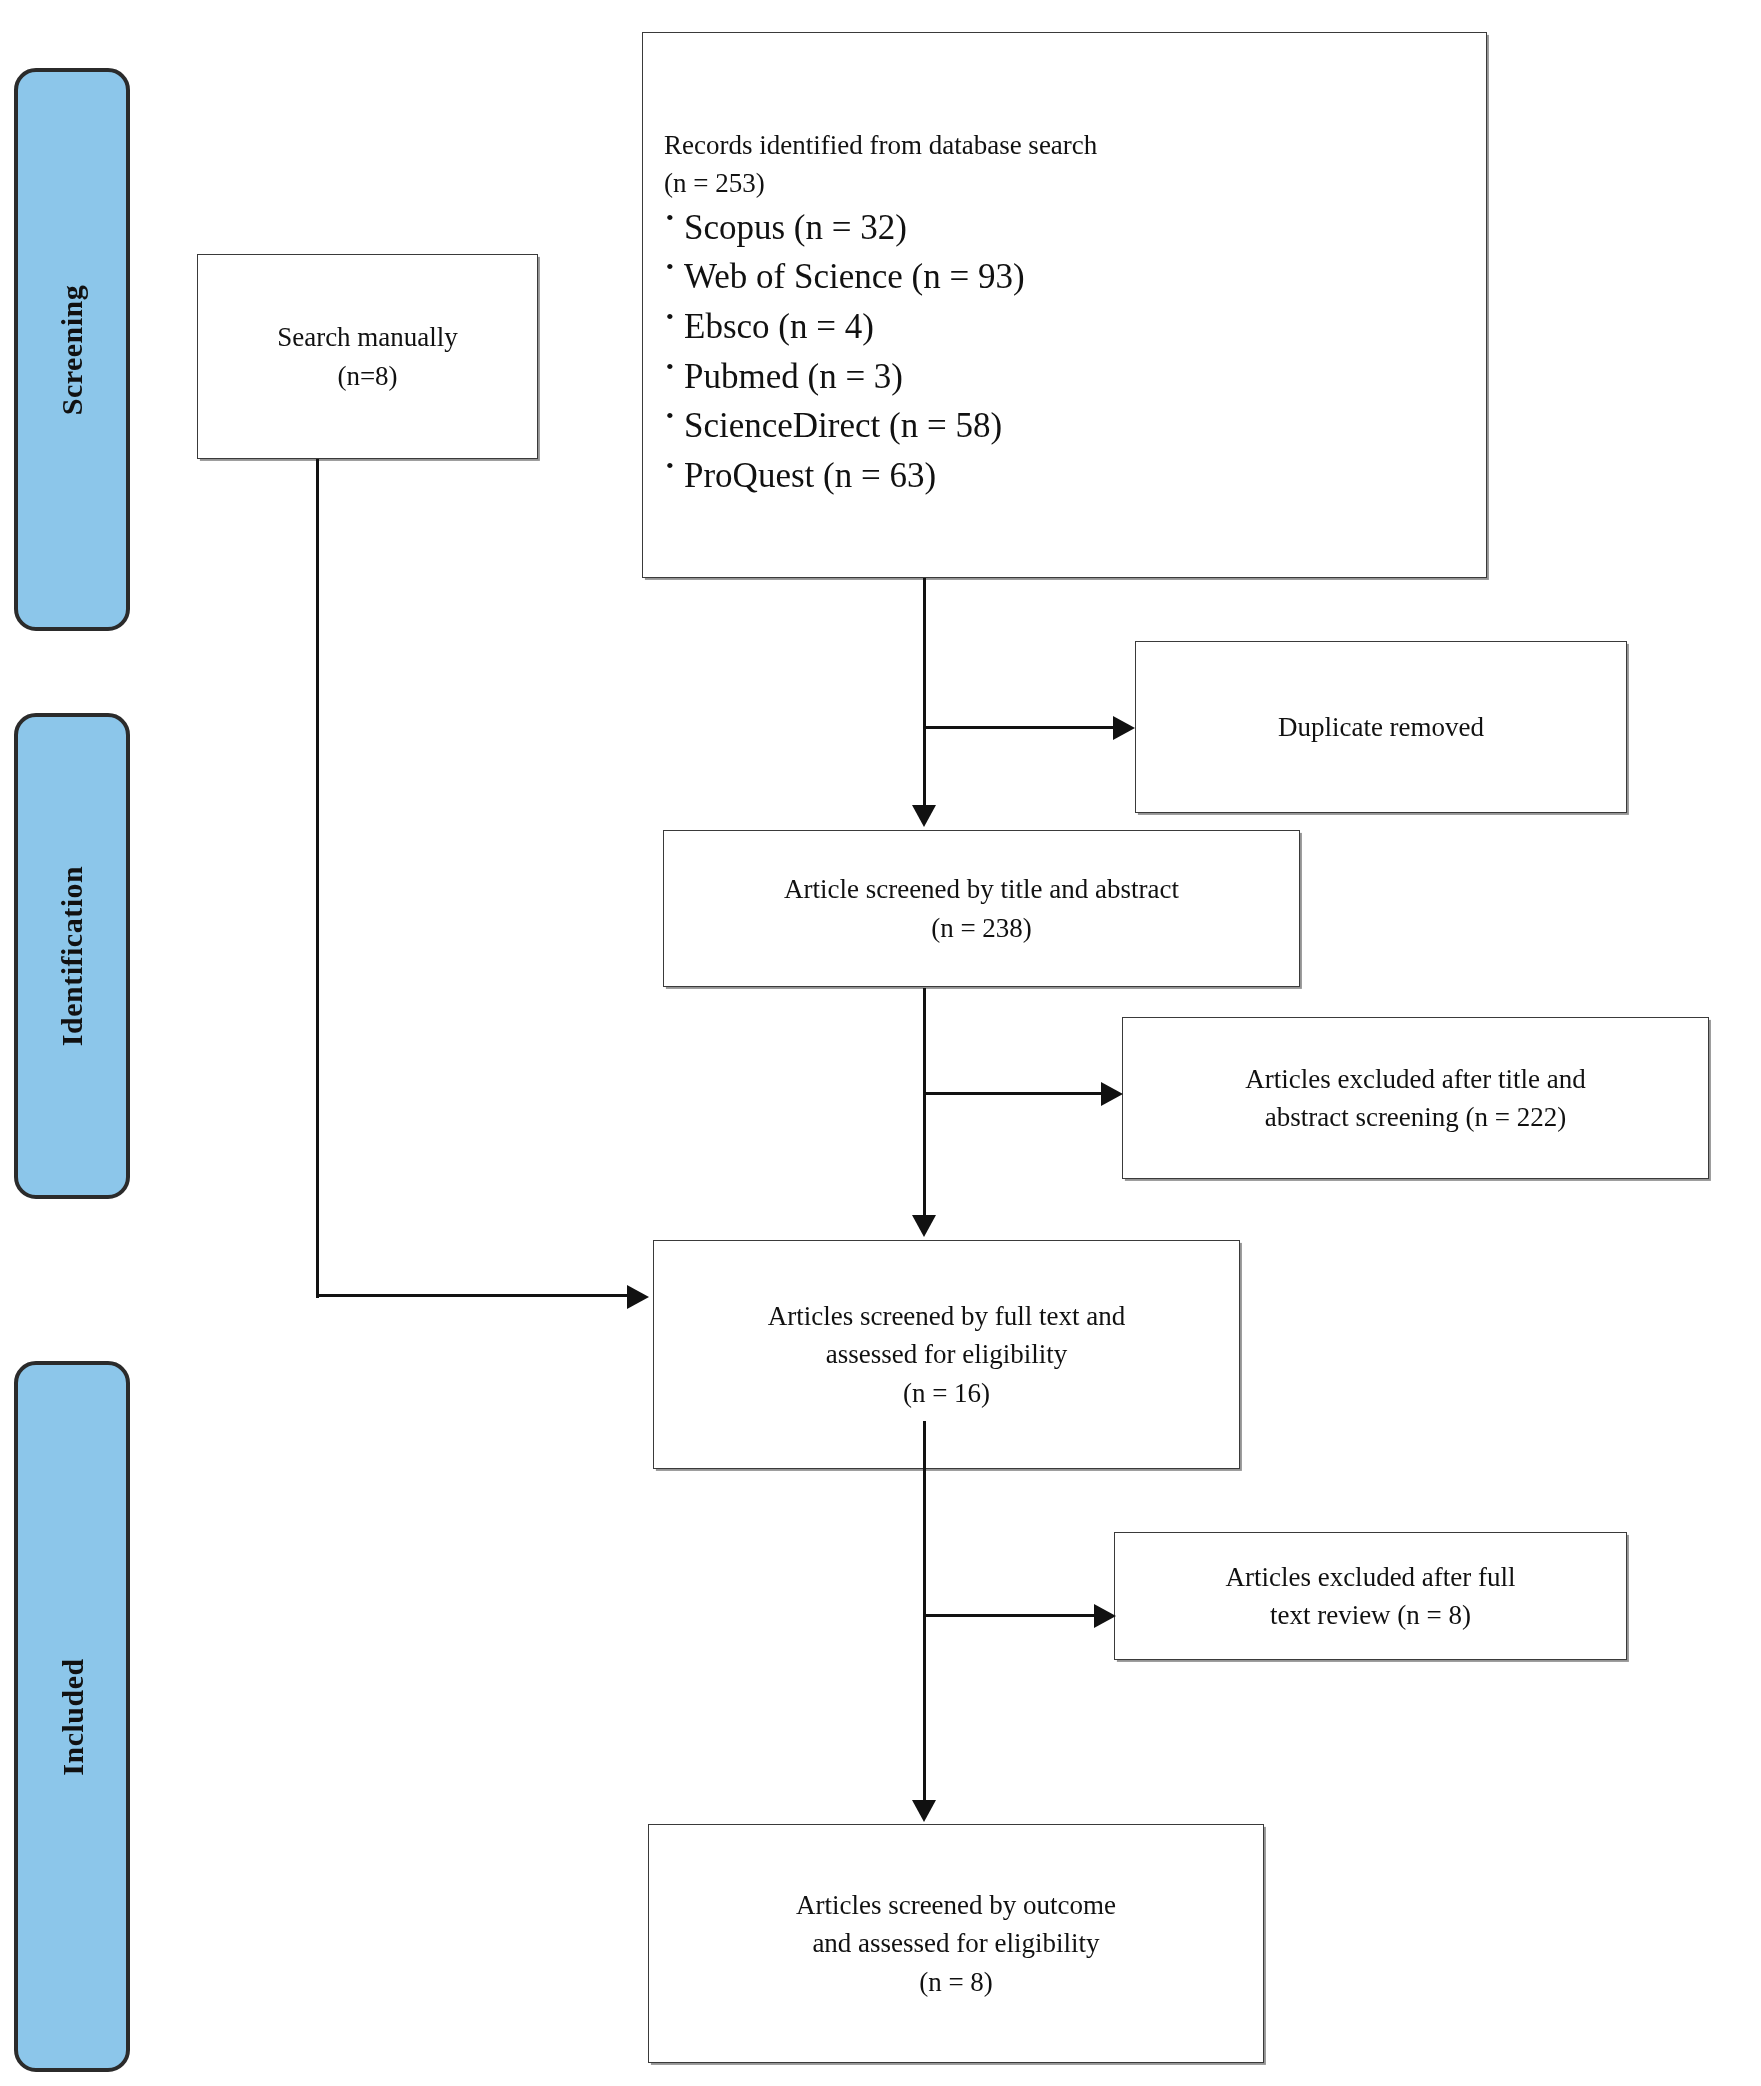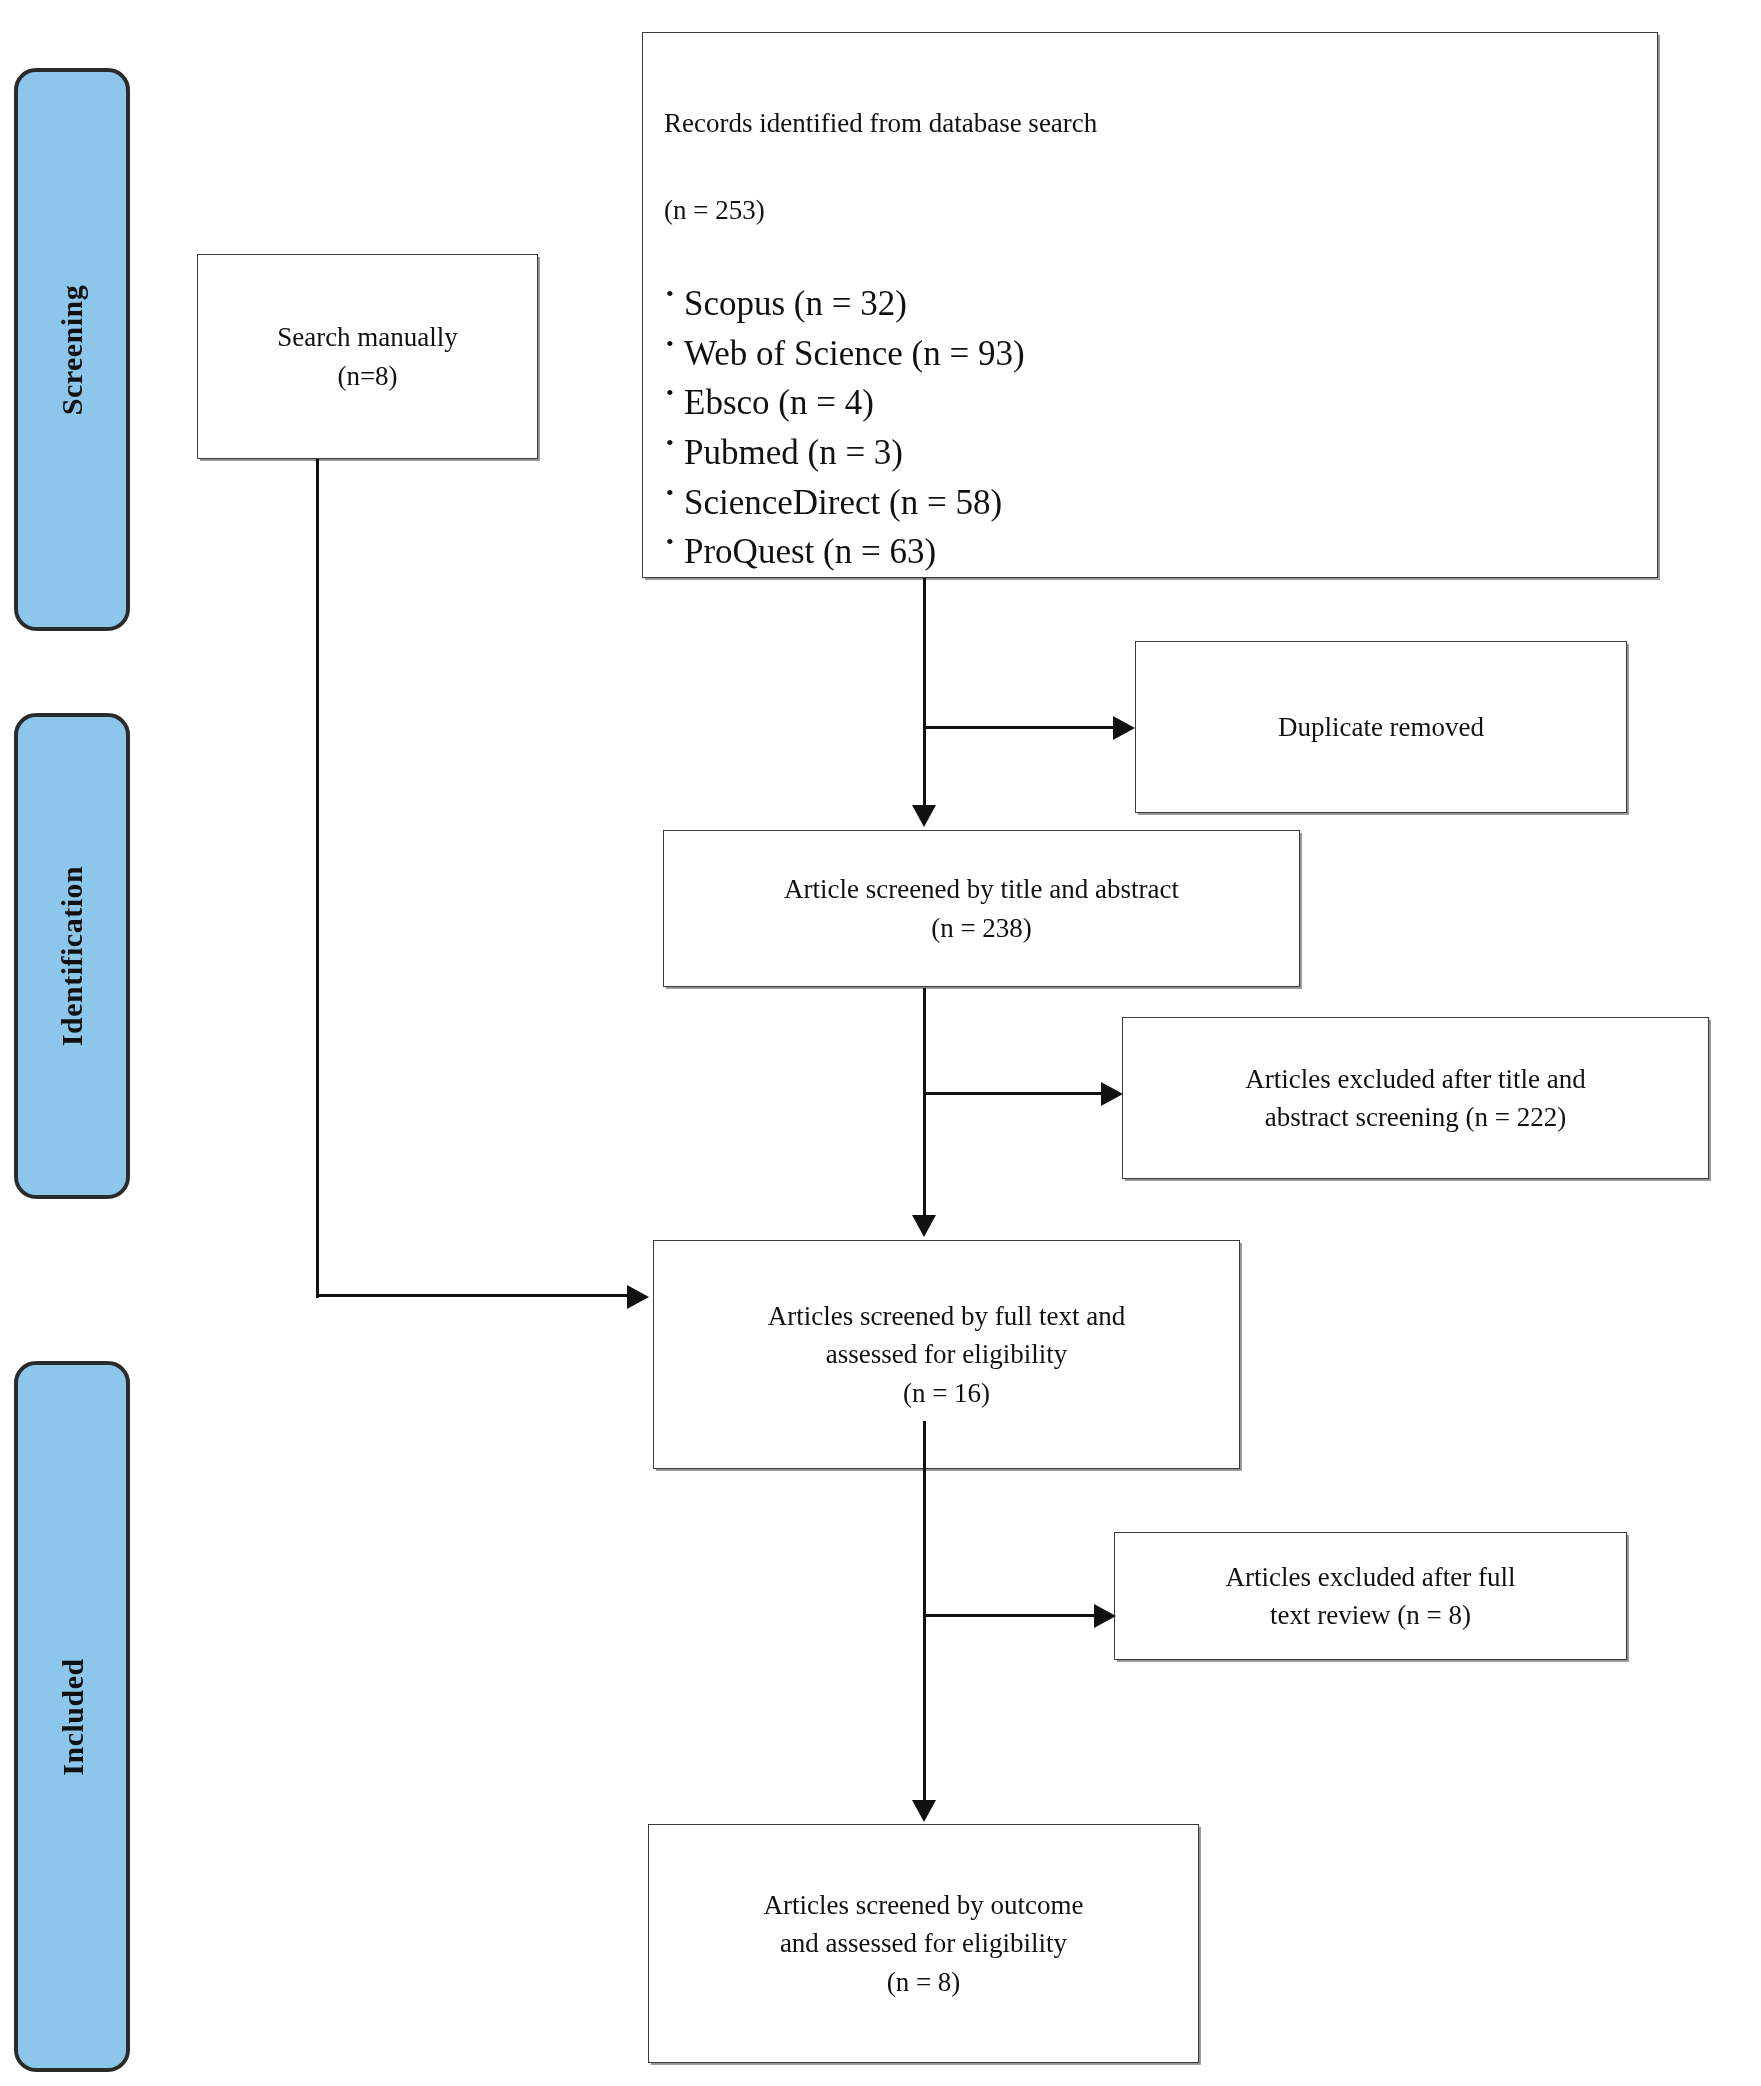--- a/index.html
+++ b/index.html
@@ -115,21 +115,21 @@
   </div>
 
   <div class="phase" style="left:14.3px; top:713px; width:116px; height:486px;">
     <span class="phase-label">Identification</span>
   </div>
 
   <div class="phase" style="left:14.3px; top:1361px; width:116px; height:711px;">
     <span class="phase-label">Included</span>
   </div>
 
-  <div class="box left" style="left:642px; top:32px; width:1016px; height:546px; justify-content:space-between; padding-top:71px;">
+  <div class="box left" style="left:642px; top:32px; width:845px; height:546px; justify-content:flex-start; padding-top:93px;">
     <div class="line">Records identified from database search</div>
     <div class="line">(n = 253)</div>
     <ul class="bullets">
       <li>Scopus (n = 32)</li>
       <li>Web of Science (n = 93)</li>
       <li>Ebsco (n = 4)</li>
       <li>Pubmed (n = 3)</li>
       <li>ScienceDirect (n = 58)</li>
       <li>ProQuest (n = 63)</li>
     </ul>
@@ -158,21 +158,21 @@
     <div class="line">Articles screened by full text and</div>
     <div class="line">assessed for eligibility</div>
     <div class="line">(n = 16)</div>
   </div>
 
   <div class="box center" style="left:1114px; top:1532px; width:513px; height:128px;">
     <div class="line">Articles excluded after full</div>
     <div class="line">text review (n = 8)</div>
   </div>
 
-  <div class="box center" style="left:648px; top:1824px; width:551px; height:239px;">
+  <div class="box center" style="left:648px; top:1824px; width:616px; height:239px;">
     <div class="line">Articles screened by outcome</div>
     <div class="line">and assessed for eligibility</div>
     <div class="line">(n = 8)</div>
   </div>
 
   <div class="vline" style="left:316px; top:459px; height:839px;"></div>
   <div class="hline" style="left:316px; top:1294px; width:311px;"></div>
   <div class="arrow-right" style="left:627px; top:1285px;"></div>
 
   <div class="vline" style="left:923px; top:578px; height:229px;"></div>

